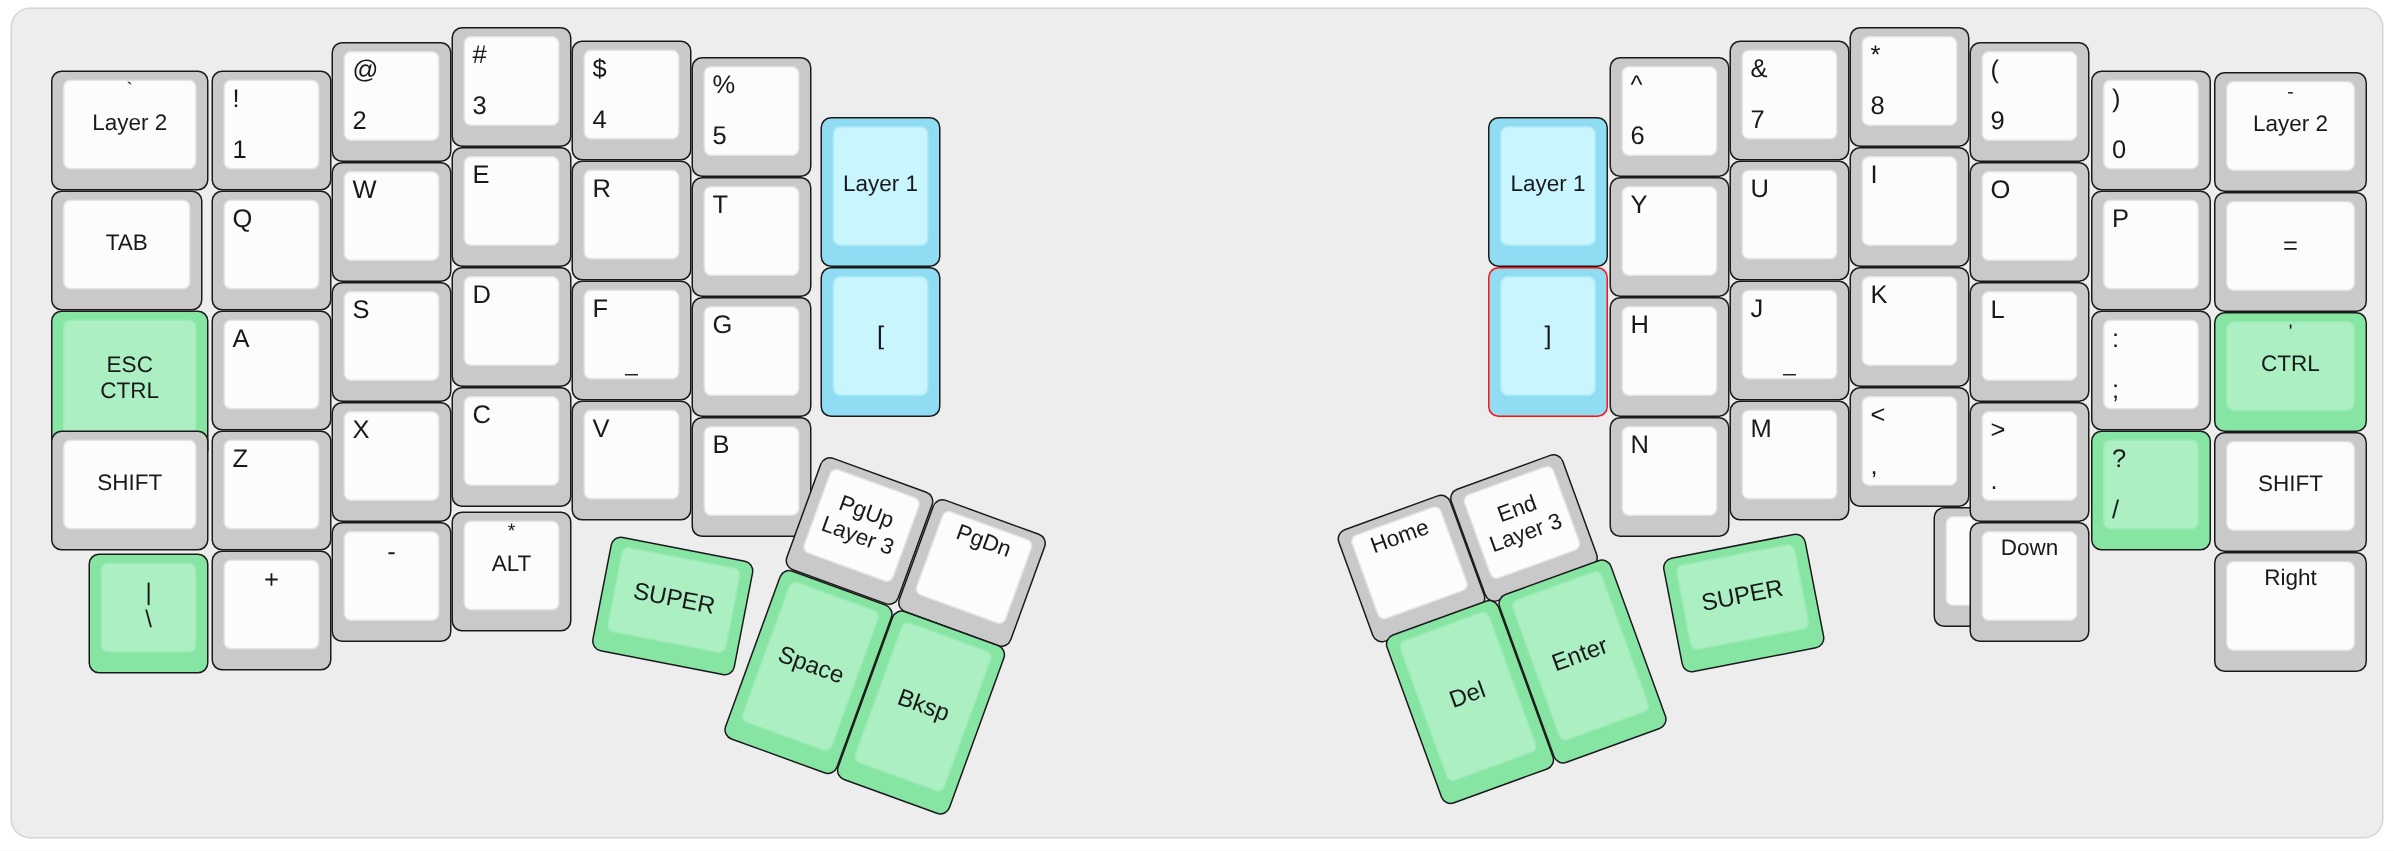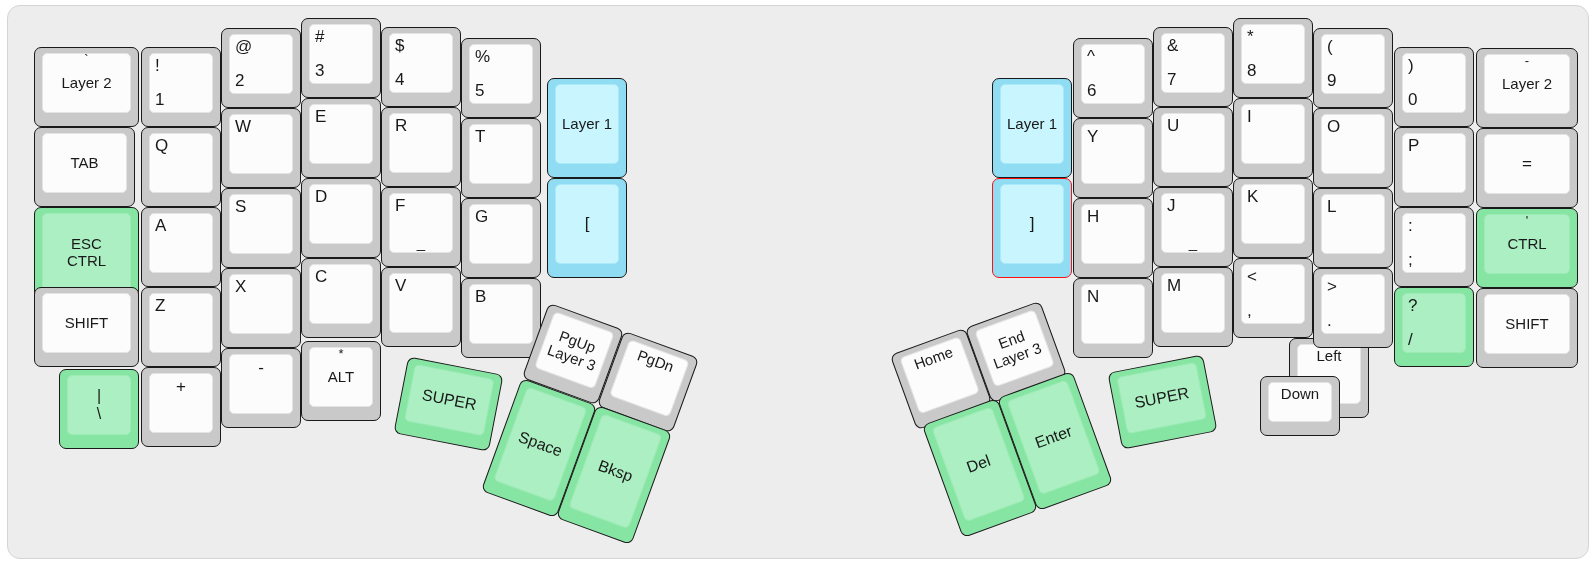--- a/index.html
+++ b/index.html
@@ -308,21 +308,21 @@
       <div class="cap">
         <span class="lg p-tl">L</span>
       </div>
     </div>
     <div class="key white" style="left: 1313px; top: 268px; width: 80px; height: 80px;">
       <div class="cap">
         <span class="lg p-tl">&gt;</span>
         <span class="lg p-bl">.</span>
       </div>
     </div>
-    <div class="key white" style="left: 1260px; top: 348px; width: 80px; height: 60px; margin-top: 28px;">
+    <div class="key white" style="left: 1313px; top: 348px; width: 80px; height: 80px;">
       <div class="cap">
         <span class="lg p-ct">Down</span>
       </div>
     </div>
     <div class="key white" style="left: 1394px; top: 47px; width: 80px; height: 80px;">
       <div class="cap">
         <span class="lg p-tl">)</span>
         <span class="lg p-bl">0</span>
       </div>
     </div>
@@ -356,20 +356,25 @@
     </div>
     <div class="key green" style="left: 1476px; top: 208px; width: 102px; height: 80px;">
       <div class="cap">
         <span class="lg p-t">'</span>
         <span class="lg p-c">CTRL</span>
       </div>
     </div>
     <div class="key white" style="left: 1476px; top: 288px; width: 102px; height: 80px;">
       <div class="cap">
         <span class="lg p-c">SHIFT</span>
+      </div>
+    </div>
+    <div class="key white" style="left: 1476px; top: 368px; width: 102px; height: 80px;">
+      <div class="cap">
+        <span class="lg p-ct">Right</span>
       </div>
     </div>
     <div class="key white" style="left: 901px; top: 339px; width: 80px; height: 80px; transform: rotate(-20deg);">
       <div class="cap">
         <span class="lg p-ct">Home</span>
       </div>
     </div>
     <div class="key white" style="left: 976px; top: 312px; width: 80px; height: 80px; transform: rotate(-20deg);">
       <div class="cap">
         <span class="lg p-c">End

